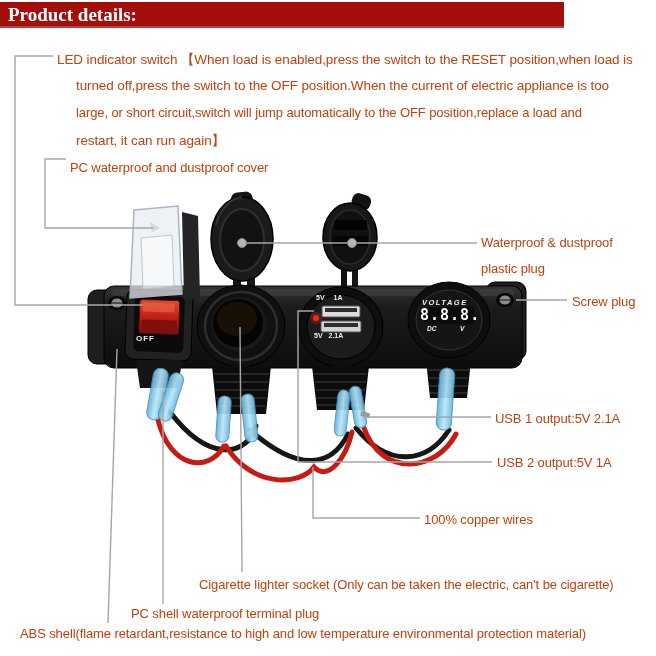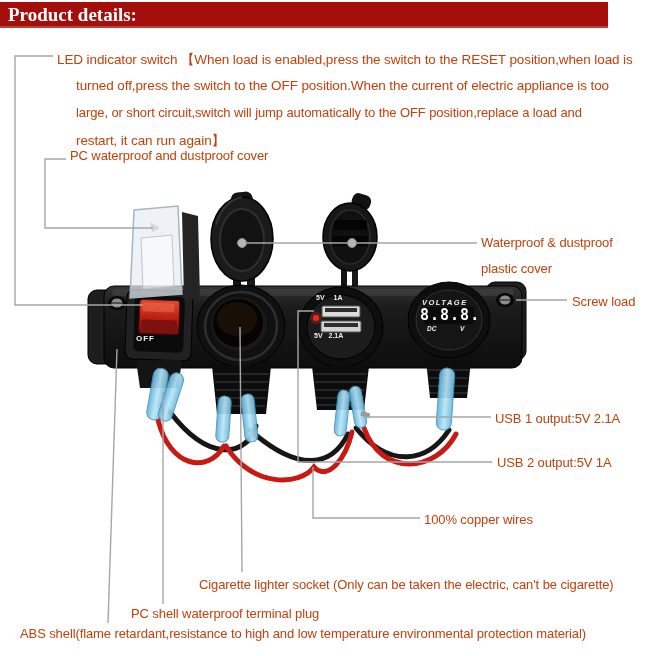--- a/index.html
+++ b/index.html
@@ -1,18 +1,18 @@
 <!DOCTYPE html>
 <html><head>
 <meta charset="utf-8">
 <style>
   html,body{margin:0;padding:0;background:#fff;}
   #stage{position:relative;width:656px;height:656px;background:#ffffff;overflow:hidden;
          font-family:"Liberation Sans",sans-serif;}
-  .titlebar{position:absolute;left:0;top:2px;width:608px;height:26px;background:#a40f0c;
+  .titlebar{position:absolute;left:0;top:2px;width:564px;height:26px;background:#a40f0c;
             border-bottom:2px solid #b9423a;box-sizing:border-box;}
   .titlebar .t{position:absolute;left:8px;top:2px;color:#ffffff;
                font-family:"Liberation Serif",serif;font-size:19px;font-weight:600;}
   svg{position:absolute;left:0;top:0;}
   .ann{position:absolute;color:#c2410c;font-size:13px;letter-spacing:-0.1px;white-space:nowrap;}
   .dev{position:absolute;color:#efefef;white-space:nowrap;}
   .off{left:136px;top:334px;width:30px;font-size:8px;font-weight:bold;letter-spacing:1px;}
   .u1{left:316px;top:294px;width:50px;font-size:7px;font-weight:bold;word-spacing:7px;}
   .u2{left:314px;top:332px;width:54px;font-size:7px;font-weight:bold;word-spacing:4px;}
   .vt{left:422px;top:298px;width:54px;font-size:7.5px;font-weight:bold;letter-spacing:1.5px;font-style:italic;}
@@ -200,26 +200,26 @@
     </g>
     <circle cx="242" cy="243" r="4.5" fill="#b5b5b5" stroke="#8a8a8a"></circle>
     <circle cx="352" cy="243" r="4.5" fill="#b5b5b5" stroke="#8a8a8a"></circle>
   </svg>
 
   <div class="ann" style="left:57px;top:51px;font-size:13.5px">LED indicator switch 【When load is enabled,press the switch to the RESET position,when load is</div>
   <div class="ann" style="left:76px;top:78px;font-size:13.5px">turned off,press the switch to the OFF position.When the current of electric appliance is too</div>
   <div class="ann" style="left:76px;top:105px;font-size:13px">large, or short circuit,switch will jump automatically to the OFF position,replace a load and</div>
   <div class="ann" style="left:76px;top:132px;font-size:13.5px">restart, it can run again】</div>
 
-  <div class="ann" style="left:70px;top:148px">PC waterproof and dustproof cover</div>
+  <div class="ann" style="left:70px;top:160px">PC waterproof and dustproof cover</div>
 
   <div class="ann" style="left:481px;top:235px">Waterproof &amp; dustproof</div>
-  <div class="ann" style="left:481px;top:261px">plastic cover</div>
-
-  <div class="ann" style="left:572px;top:294px">Screw load</div>
+  <div class="ann" style="left:481px;top:261px">plastic plug</div>
+
+  <div class="ann" style="left:572px;top:294px">Screw plug</div>
 
   <div class="ann" style="left:495px;top:411px">USB 1 output:5V 2.1A</div>
   <div class="ann" style="left:497px;top:455px">USB 2 output:5V 1A</div>
   <div class="ann" style="left:424px;top:512px">100% copper wires</div>
 
   <div class="ann" style="left:199px;top:577px">Cigarette lighter socket (Only can be taken the electric, can't be cigarette)</div>
   <div class="ann" style="left:131px;top:606px">PC shell waterproof terminal plug</div>
   <div class="ann" style="left:20px;top:626px">ABS shell(flame retardant,resistance to high and low temperature environmental protection material)</div>
 
   <div class="dev off">OFF</div>

